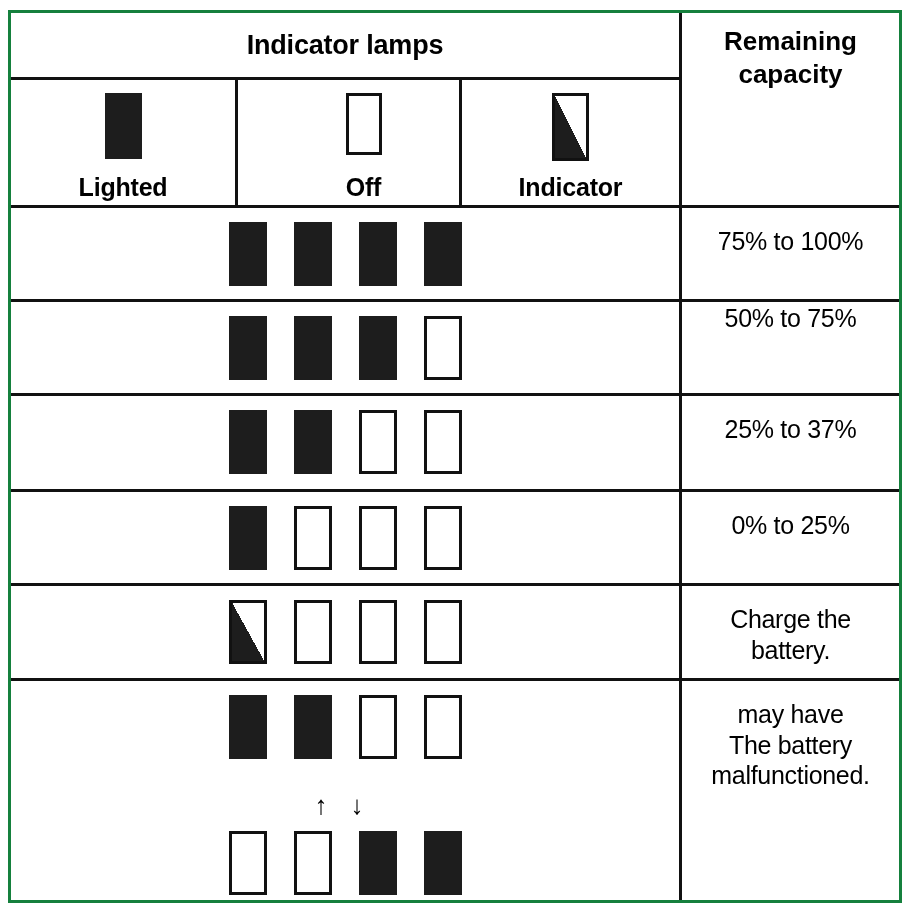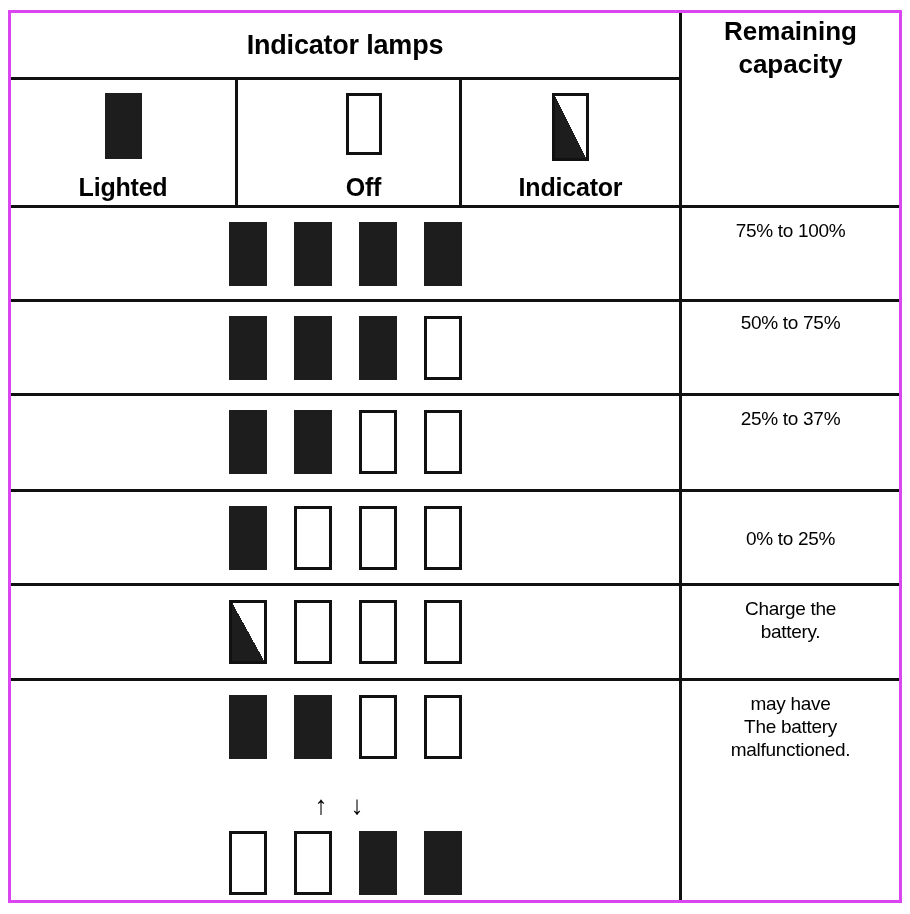--- a/index.html
+++ b/index.html
@@ -23,21 +23,21 @@
   }
 
   
   .table {
     position: absolute;
     left: 8px;
     top: 10px;
     width: 894px;
     height: 893px;
     box-sizing: border-box;
-    border: 3px solid #d946ef;
+    border: 3px solid #15803d;
     background: #ffffff;
   }
 
   
   .hline {
     position: absolute;
     left: 0;
     width: 100%;
     height: 3px;
     background: #111111;
@@ -66,21 +66,21 @@
   .hdr-capacity {
     position: absolute;
     left: 671px;
     top: 0;
     width: 217px;
     height: 192px;
     display: flex;
     flex-direction: column;
     align-items: center;
     justify-content: flex-start;
-    padding-top: 2px;
+    padding-top: 12px;
     box-sizing: border-box;
     font-size: 26px;
     font-weight: bold;
     line-height: 1.28;
     text-align: center;
   }
 
   
   .legend-cell {
     position: absolute;
@@ -156,23 +156,23 @@
   .lamp-strip .lamp {
     width: 38px;
     height: 64px;
   }
 
   .cap-cell {
     position: absolute;
     left: 671px;
     width: 217px;
     box-sizing: border-box;
-    padding: 11px 8px 0 8px;
+    padding: 18px 8px 0 8px;
     text-align: center;
-    font-size: 19px;
+    font-size: 25px;
     line-height: 1.22;
     letter-spacing: -0.3px;
   }
 
   
   .arrows {
     position: absolute;
     left: 218px;
     width: 220px;
     display: flex;
@@ -244,21 +244,21 @@
     <div class="hline" style="top:286px;"></div>
 
     <div class="row" style="top:289px; height:91px;">
       <div class="lamp-strip" style="top:14px;">
         <div class="lamp lit"></div>
         <div class="lamp lit"></div>
         <div class="lamp lit"></div>
         <div class="lamp off"></div>
       </div>
     </div>
-    <div class="cap-cell" style="top:287px; height:78px;">50% to 75%</div>
+    <div class="cap-cell" style="top:272px; height:78px;">50% to 75%</div>
     <div class="hline" style="top:380px;"></div>
 
     <div class="row" style="top:383px; height:93px;">
       <div class="lamp-strip" style="top:14px;">
         <div class="lamp lit"></div>
         <div class="lamp lit"></div>
         <div class="lamp off"></div>
         <div class="lamp off"></div>
       </div>
     </div>
@@ -266,21 +266,21 @@
     <div class="hline" style="top:476px;"></div>
 
     <div class="row" style="top:479px; height:91px;">
       <div class="lamp-strip" style="top:14px;">
         <div class="lamp lit"></div>
         <div class="lamp off"></div>
         <div class="lamp off"></div>
         <div class="lamp off"></div>
       </div>
     </div>
-    <div class="cap-cell" style="top:479px; height:91px;margin-top:24px;">0% to 25%</div>
+    <div class="cap-cell" style="top:479px; height:91px;">0% to 25%</div>
     <div class="hline" style="top:570px;"></div>
 
     <div class="row" style="top:573px; height:92px;">
       <div class="lamp-strip" style="top:14px;">
         <div class="lamp blink"></div>
         <div class="lamp off"></div>
         <div class="lamp off"></div>
         <div class="lamp off"></div>
       </div>
     </div>

